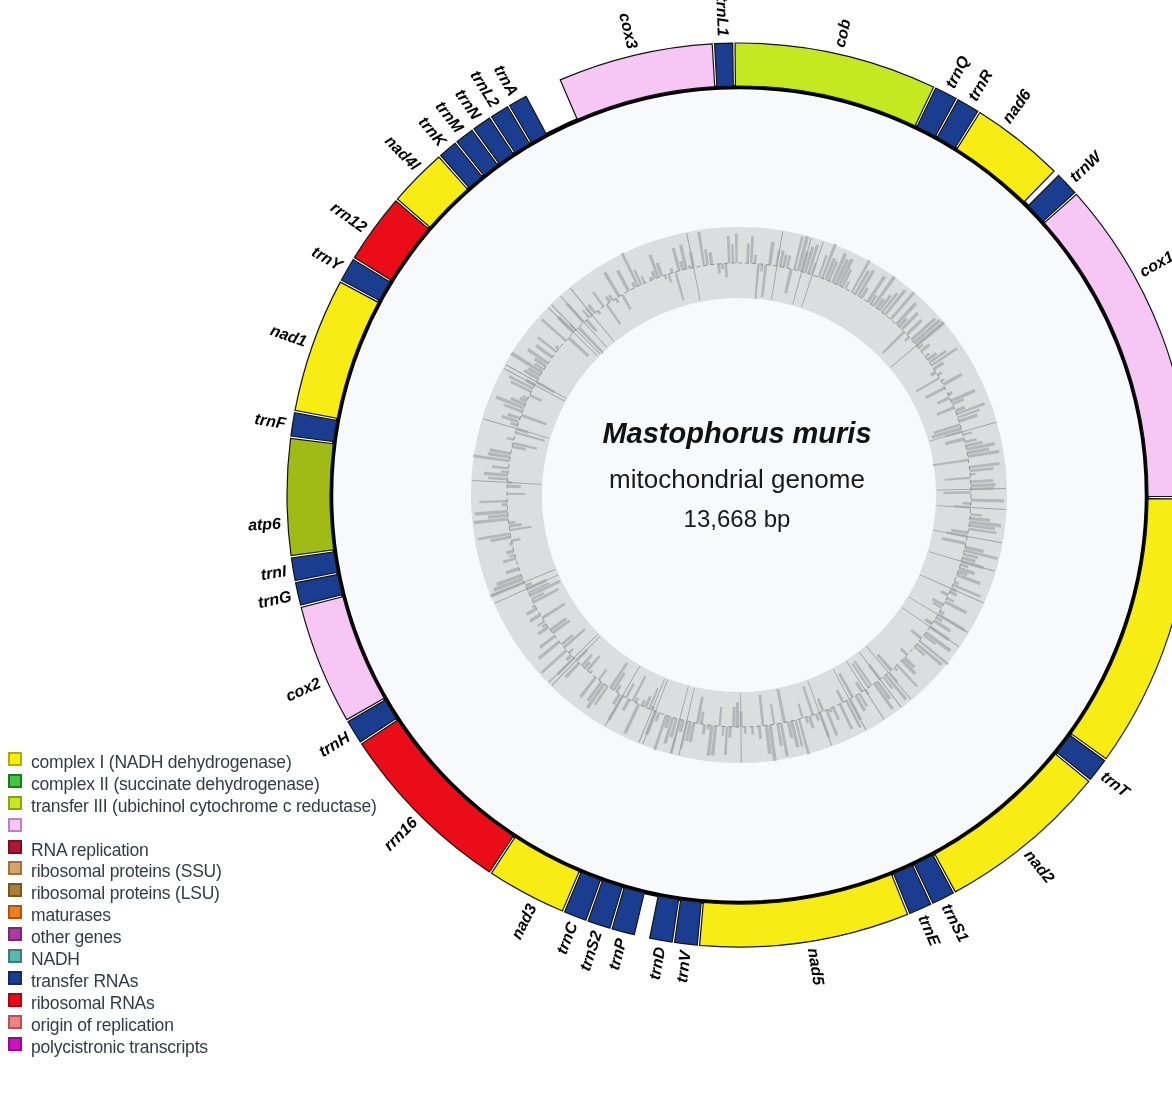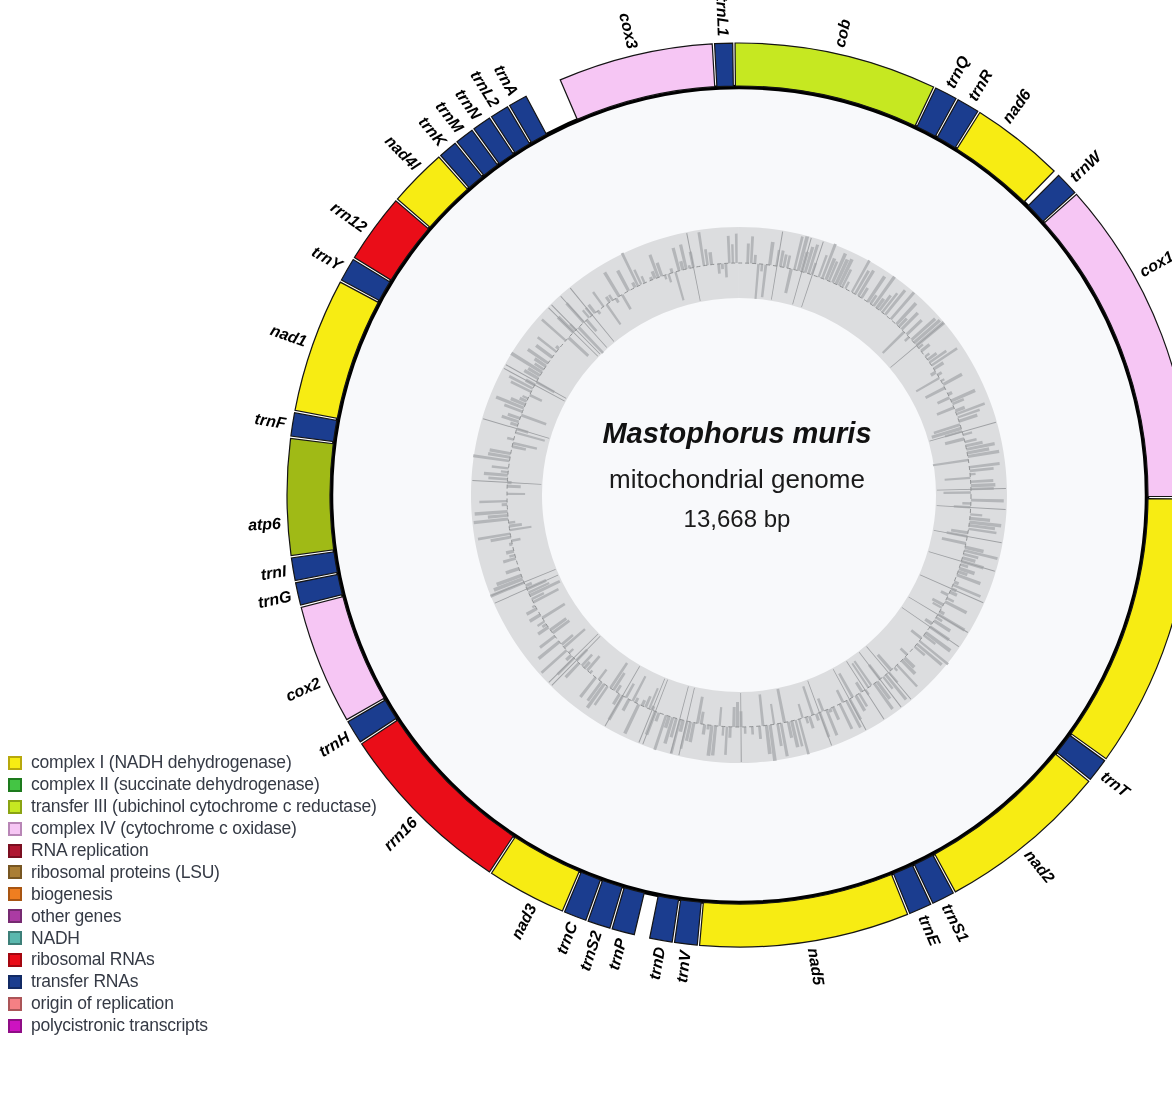--- a/index.html
+++ b/index.html
@@ -6,21 +6,21 @@
   .stage{position:relative;width:1172px;height:1107px;background:#ffffff;overflow:hidden;
          font-family:"Liberation Sans",sans-serif;}
   #genome-svg{position:absolute;left:0;top:0;}
   .center-species{font-family:"Liberation Sans",sans-serif;font-style:italic;font-weight:bold;
                   font-size:29px;fill:#111;}
   .center-line2{font-family:"Liberation Sans",sans-serif;font-size:26px;fill:#1a1a1a;}
   .center-size{font-family:"Liberation Sans",sans-serif;font-size:24px;fill:#1a1a1a;}
   .gene-label{font-family:"Liberation Sans",sans-serif;font-style:italic;font-weight:bold;
               font-size:16px;fill:#000;}
   #legend{position:absolute;left:8px;top:752px;margin:0;padding:0;list-style:none;}
-  #legend li{display:flex;align-items:center;height:21.9px;}
+  #legend li{display:flex;align-items:flex-start;height:21.9px;}
   #legend .swatch{width:14px;height:14px;flex:0 0 14px;margin-right:9px;box-sizing:border-box;}
   #legend .lab{font-size:17.5px;color:#353a45;white-space:nowrap;letter-spacing:-0.2px;}
 </style>
 </head>
 <body>
 
 <div class="stage">
 
   <svg id="genome-svg" width="1172" height="1107" viewBox="0 0 1172 1107">
     <circle id="inner-disc" cx="739" cy="495" r="408" fill="#f8f9fb"></circle>
@@ -505,49 +505,52 @@
       <li>
         <span class="swatch" style="background: rgb(68, 197, 68); border: 2px solid rgb(29, 122, 29);"></span>
         <span class="lab">complex II (succinate dehydrogenase)</span>
       </li>
       <li>
         <span class="swatch" style="background: rgb(198, 232, 33); border: 2px solid rgb(138, 163, 19);"></span>
         <span class="lab">transfer III (ubichinol cytochrome c reductase)</span>
       </li>
       <li>
         <span class="swatch" style="background: rgb(246, 198, 244); border: 2px solid rgb(184, 134, 182);"></span>
-        <span class="lab">complex IV (cytochrome c oxidase)</span>
       </li>
       <li>
         <span class="swatch" style="background: rgb(176, 23, 49); border: 2px solid rgb(122, 14, 32);"></span>
         <span class="lab">RNA replication</span>
       </li>
       <li>
+        <span class="swatch" style="background: rgb(216, 163, 101); border: 2px solid rgb(156, 116, 64);"></span>
+        <span class="lab">ribosomal proteins (SSU)</span>
+      </li>
+      <li>
         <span class="swatch" style="background: rgb(170, 126, 53); border: 2px solid rgb(119, 86, 34);"></span>
         <span class="lab">ribosomal proteins (LSU)</span>
       </li>
       <li>
         <span class="swatch" style="background: rgb(239, 126, 32); border: 2px solid rgb(168, 85, 18);"></span>
-        <span class="lab">biogenesis</span>
+        <span class="lab">maturases</span>
       </li>
       <li>
         <span class="swatch" style="background: rgb(171, 59, 163); border: 2px solid rgb(118, 42, 113);"></span>
         <span class="lab">other genes</span>
       </li>
       <li>
         <span class="swatch" style="background: rgb(90, 184, 174); border: 2px solid rgb(61, 127, 120);"></span>
         <span class="lab">NADH</span>
       </li>
       <li>
+        <span class="swatch" style="background: rgb(27, 61, 143); border: 2px solid rgb(18, 42, 100);"></span>
+        <span class="lab">transfer RNAs</span>
+      </li>
+      <li>
         <span class="swatch" style="background: rgb(234, 13, 24); border: 2px solid rgb(163, 7, 16);"></span>
         <span class="lab">ribosomal RNAs</span>
-      </li>
-      <li>
-        <span class="swatch" style="background: rgb(27, 61, 143); border: 2px solid rgb(18, 42, 100);"></span>
-        <span class="lab">transfer RNAs</span>
       </li>
       <li>
         <span class="swatch" style="background: rgb(245, 128, 132); border: 2px solid rgb(171, 85, 88);"></span>
         <span class="lab">origin of replication</span>
       </li>
       <li>
         <span class="swatch" style="background: rgb(205, 19, 192); border: 2px solid rgb(143, 13, 134);"></span>
         <span class="lab">polycistronic transcripts</span>
       </li>
     </ul>

